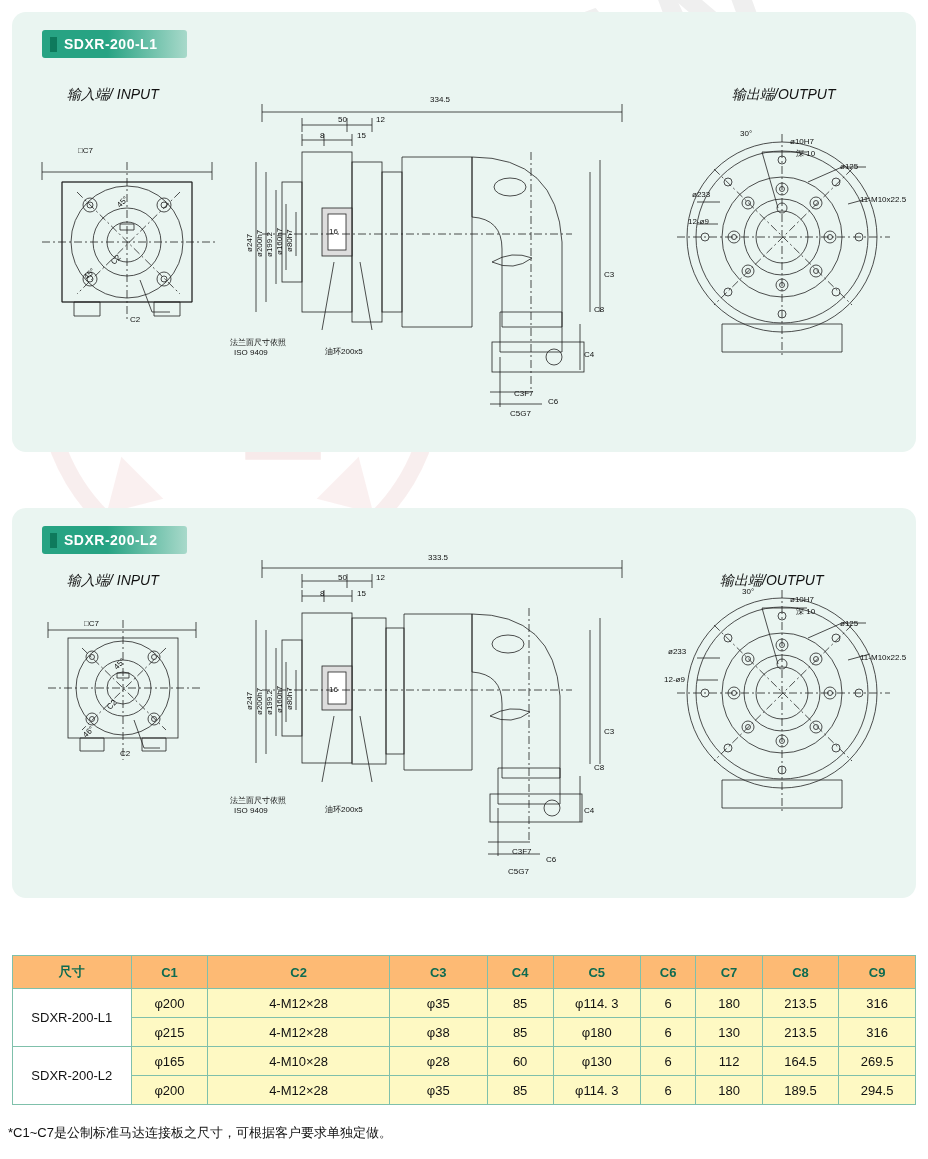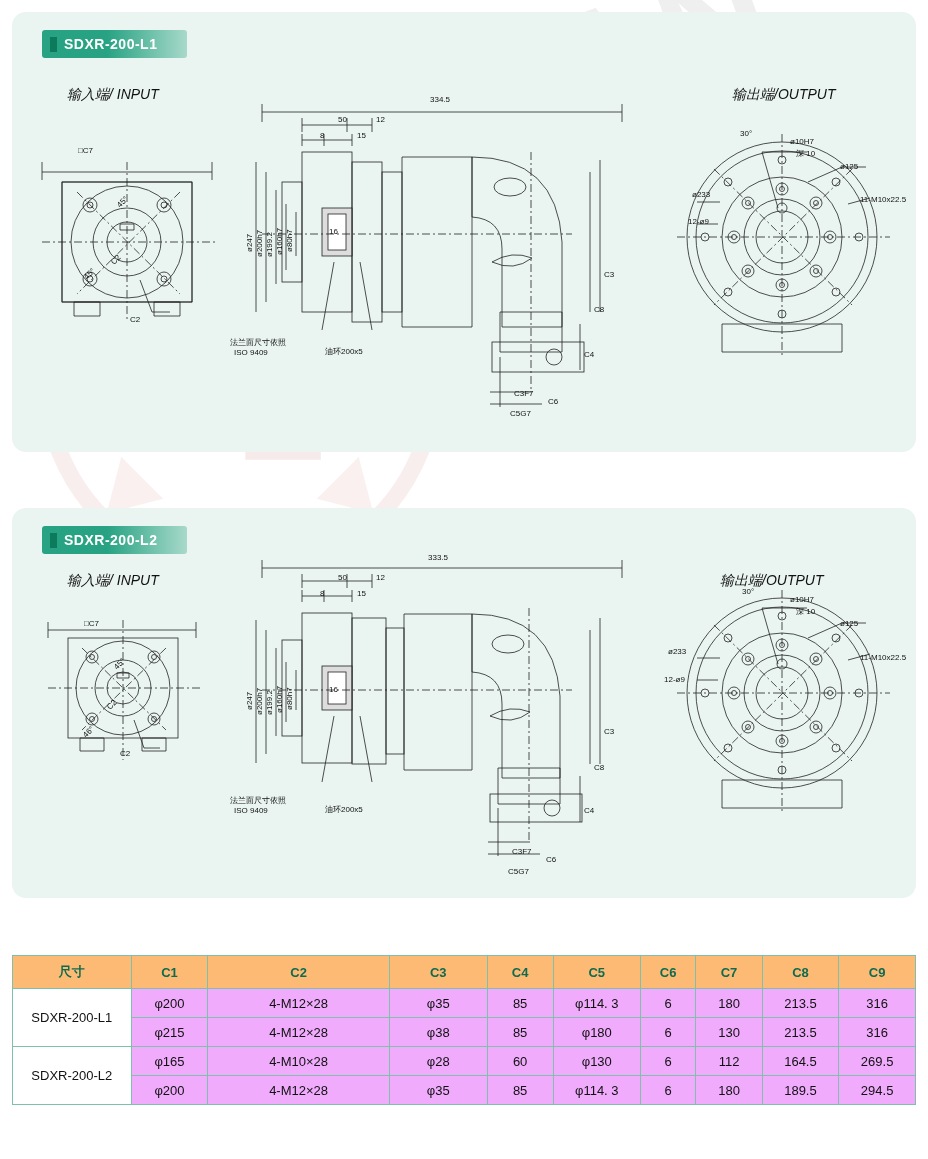--- a/index.html
+++ b/index.html
@@ -57,21 +57,21 @@
 
   
   .tablewrap{position:absolute;left:12px;top:955px;width:904px;}
   table{border-collapse:collapse;width:904px;font-size:13px;}
   th{
     background:#fdba74;color:#0e6b50;font-weight:bold;
     border:1px solid #7fc0ab;height:30px;text-align:center;
   }
   td{
     border:1px solid #7fc0ab;height:26px;text-align:center;
-    background:#f0abfc;color:#111;
+    background:#fef9c3;color:#111;
   }
   td.rowhdr{background:#fff;}
   .note{
     position:absolute;left:8px;top:1124px;font-size:13px;color:#111;
   }
 </style>
 </head>
 <body>
 
 <div class="page">
@@ -541,14 +541,15 @@
           <td>φ114. 3</td>
           <td>6</td>
           <td>180</td>
           <td>189.5</td>
           <td>294.5</td>
         </tr>
       </tbody>
     </table>
   </div>
 
+  <div class="note">*C1~C7是公制标准马达连接板之尺寸，可根据客户要求单独定做。</div>
 
 </div>
 
 </body></html>

